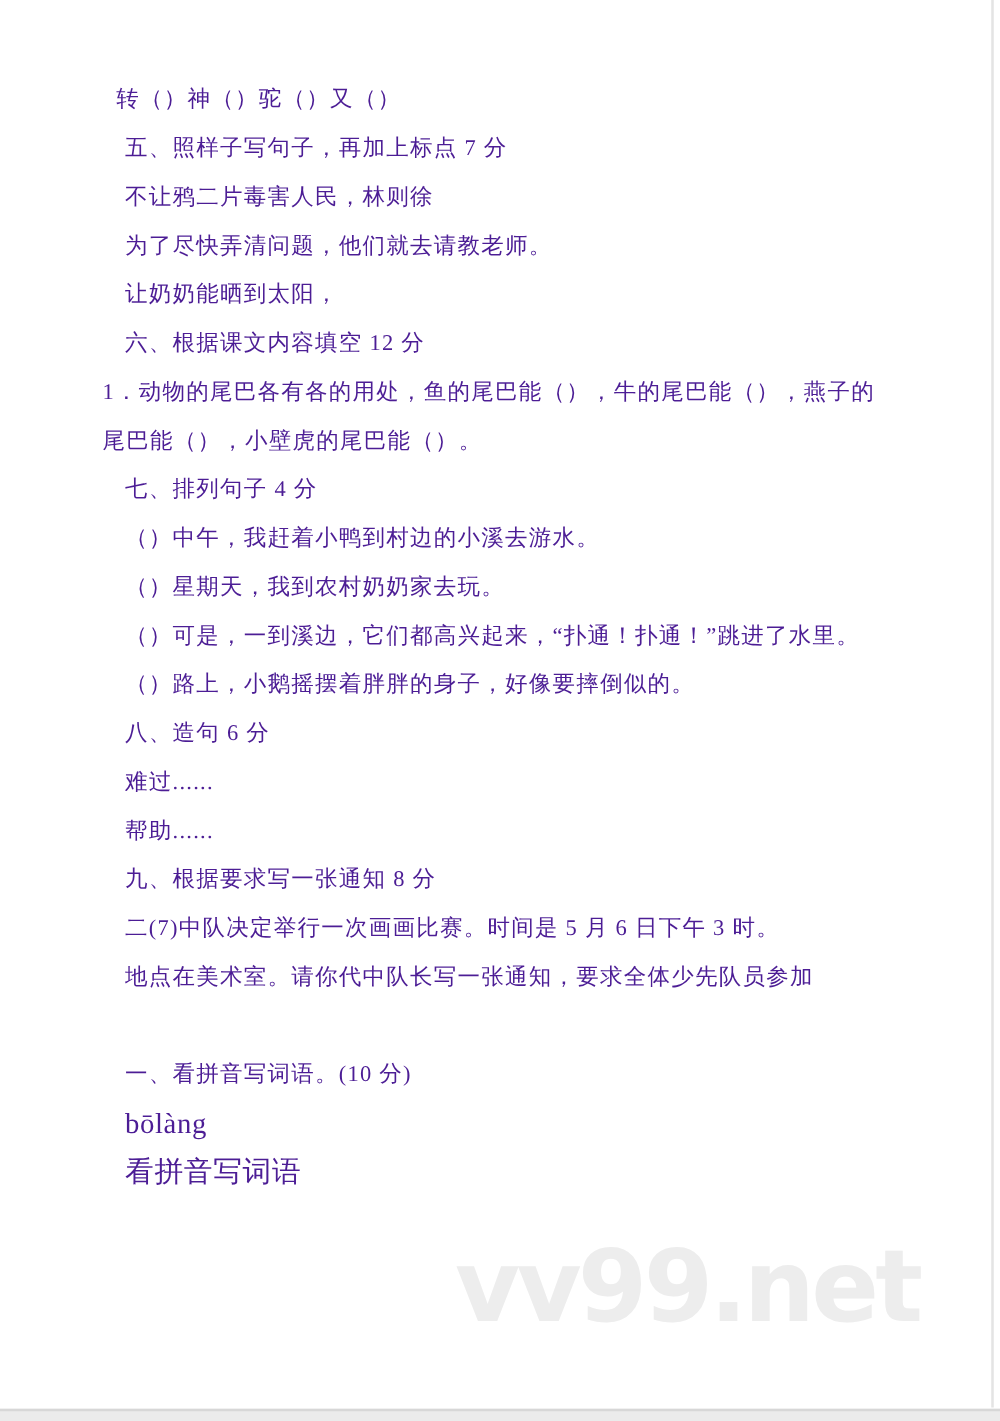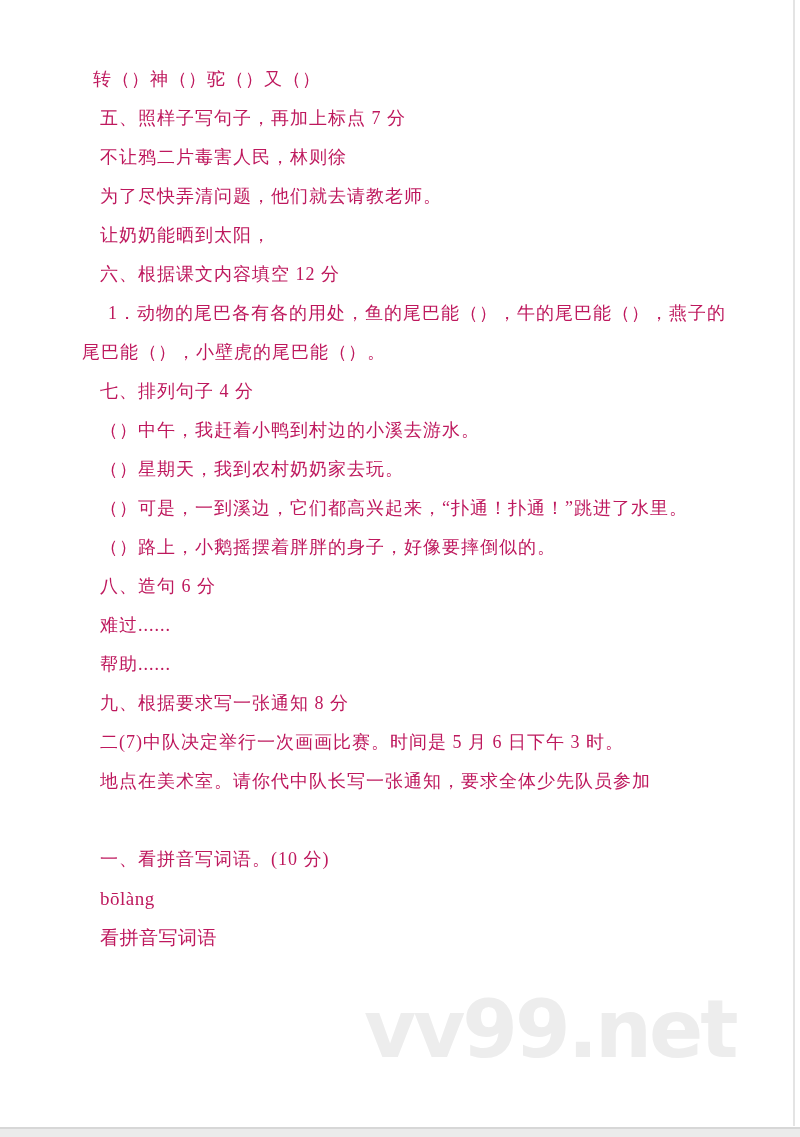--- a/index.html
+++ b/index.html
@@ -26,23 +26,23 @@
   }
   .line {
     height: 39px;
     line-height: 39px;
     white-space: nowrap;
   }
   .blank { height: 39px; }
   .ind-z { margin-left: 0; }
   .ind-a { margin-left: 11px; }
   .ind-b { margin-left: 18px; }
-  .ind-c { margin-left: 26px; }
+  .ind-c { }
   .latin {
-    font-size: 19px;
+    font-size: 23px;
     letter-spacing: 0.5px;
   }
   .watermark {
     position: absolute;
     left: 364px;
     top: 990px;
     font-family: "DejaVu Sans", "Liberation Sans", sans-serif;
     font-weight: bold;
     font-size: 80px;
     line-height: 1;
@@ -66,21 +66,21 @@
     height: 8px;
     background: #ebebeb;
     border-top: 2px solid #d7d7d7;
   }
 </style>
 </head>
 <body>
 
 <div class="page">
   <div class="watermark" style="color: rgb(237, 237, 237);">vv99.net</div>
-  <div class="content" style="color: #be185d;">
+  <div class="content" style="color: #4c1d95;">
       <div class="line ind-a">转（）神（）驼（）又（）</div>
       <div class="line ind-b">五、照样子写句子，再加上标点 7 分</div>
       <div class="line ind-b">不让鸦二片毒害人民，林则徐</div>
       <div class="line ind-b">为了尽快弄清问题，他们就去请教老师。</div>
       <div class="line ind-b">让奶奶能晒到太阳，</div>
       <div class="line ind-b">六、根据课文内容填空 12 分</div>
       <div class="line ind-c">1．动物的尾巴各有各的用处，鱼的尾巴能（），牛的尾巴能（），燕子的</div>
       <div class="line ind-z">尾巴能（），小壁虎的尾巴能（）。</div>
       <div class="line ind-b">七、排列句子 4 分</div>
       <div class="line ind-b">（）中午，我赶着小鸭到村边的小溪去游水。</div>

